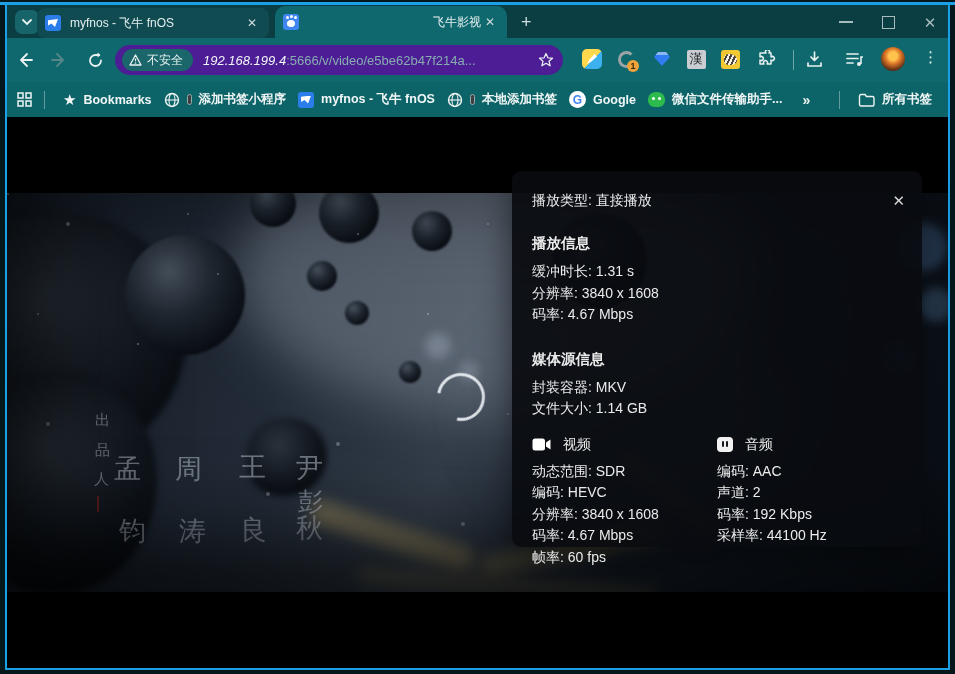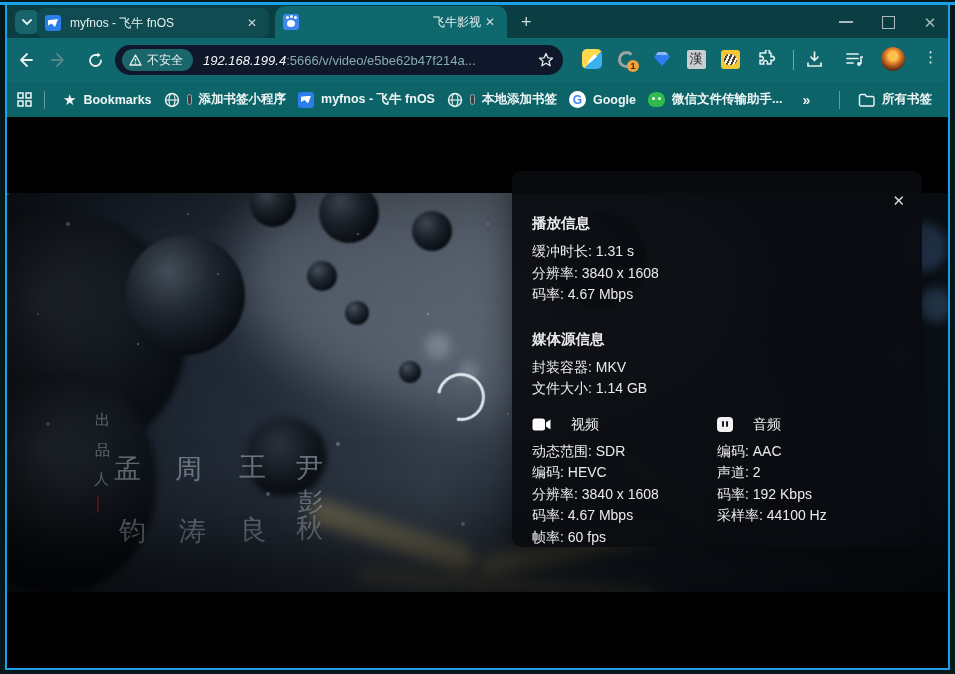--- a/index.html
+++ b/index.html
@@ -36,21 +36,21 @@
   .wc-min{width:14px;height:2px;background:#a9bcbd;}
   .wc-max{width:11px;height:11px;border:1.5px solid #a9bcbd;}
   .wc-close{font-size:15px;line-height:15px;color:#a9bcbd;}
 
   
   .toolbar{position:absolute;left:7px;right:7px;top:38px;height:44px;background:#0e686d;}
   .nav-ic{position:absolute;top:12px;width:20px;height:20px;display:flex;align-items:center;justify-content:center;color:#e9f1f1;cursor:pointer;}
   .nav-back{left:8px;}
   .nav-fwd{left:42px;color:#57868a;}
   .nav-reload{left:78px;}
-  .omnibox{position:absolute;left:108px;top:7px;width:448px;height:30px;border-radius:15px;background:#0f172a;display:flex;align-items:center;cursor:text;}
+  .omnibox{position:absolute;left:108px;top:7px;width:448px;height:30px;border-radius:15px;background:#4c1d95;display:flex;align-items:center;cursor:text;}
   .sec-chip{margin-left:7px;height:22px;border-radius:11px;background:#1a666b;display:flex;align-items:center;padding:0 10px 0 7px;gap:5px;flex:0 0 auto;cursor:pointer;}
   .sec-chip span{font-size:12px;color:#eaf2f2;}
   .url-text{margin-left:10px;font-size:13px;white-space:nowrap;overflow:hidden;flex:1;}
   .url-host{color:#f2f7f7;font-style:italic;}
   .url-rest{color:#87adb0;}
   .omni-star{flex:0 0 auto;margin-right:9px;color:#e4eeee;cursor:pointer;display:flex;}
   .ext{position:absolute;top:10px;width:22px;height:22px;display:flex;align-items:center;justify-content:center;cursor:pointer;}
   .ext-doc{left:574px;}
   .ext-doc .sq{width:20px;height:20px;border-radius:5px;background:linear-gradient(135deg,#ffd84d 0 55%,#3db1f0 55% 100%);position:relative;}
   .ext-doc .pen{position:absolute;left:5px;top:5px;width:10px;height:10px;background:#fff;clip-path:polygon(0 100%,25% 55%,75% 0,100% 25%,45% 75%);}
@@ -119,21 +119,21 @@
   
   .panel{position:absolute;left:512px;top:171px;width:410px;height:376px;border-radius:9px;
     background:rgba(9,11,15,.93);box-shadow:0 10px 34px rgba(0,0,0,.55);color:#ebebeb;}
   .panel-close{position:absolute;right:17px;top:22px;color:#d8d8d8;font-size:15px;line-height:15px;cursor:pointer;}
   .p-inner{padding:19px 20px 0 20px;font-size:14px;}
   .p-line{line-height:20px;white-space:nowrap;}
   .sec-title{font-weight:bold;font-size:14.5px;margin-top:24px;margin-bottom:8px;}
   .rows .p-line{line-height:21.5px;}
   .cols{display:flex;margin-top:16px;}
   .col{width:50%;}
-  .col-head{display:flex;align-items:center;gap:20px;font-size:14px;margin-bottom:7px;}
+  .col-head{display:flex;align-items:center;gap:12px;font-size:14px;margin-bottom:7px;}
   .cam-ic{display:flex;color:#fff;}
   .aud-ic{width:16px;height:15px;border-radius:4px;background:#f2f2f2;position:relative;}
   .aud-ic i{position:absolute;top:4px;width:2px;height:6px;background:#15181d;border-radius:1px;}
   .aud-ic i.l{left:5px;}.aud-ic i.r{left:9px;}
   svg{display:block;}
 </style>
 </head>
 <body>
 
 <div class="accent-top"></div>
@@ -380,20 +380,21 @@
     <div class="red-tick" style="left:90px;top:303px;"></div>
 
     <div class="spinner"></div>
     <div class="vignette"></div>
   </div>
 </div>
 
 <div class="panel">
   <div class="panel-close">✕</div>
   <div class="p-inner">
+    <div class="p-line">播放类型: 直接播放</div>
 
     <div class="sec-title">播放信息</div>
     <div class="rows">
       <div class="p-line">缓冲时长: 1.31 s</div>
       <div class="p-line">分辨率: 3840 x 1608</div>
       <div class="p-line">码率: 4.67 Mbps</div>
     </div>
 
     <div class="sec-title">媒体源信息</div>
     <div class="rows">

